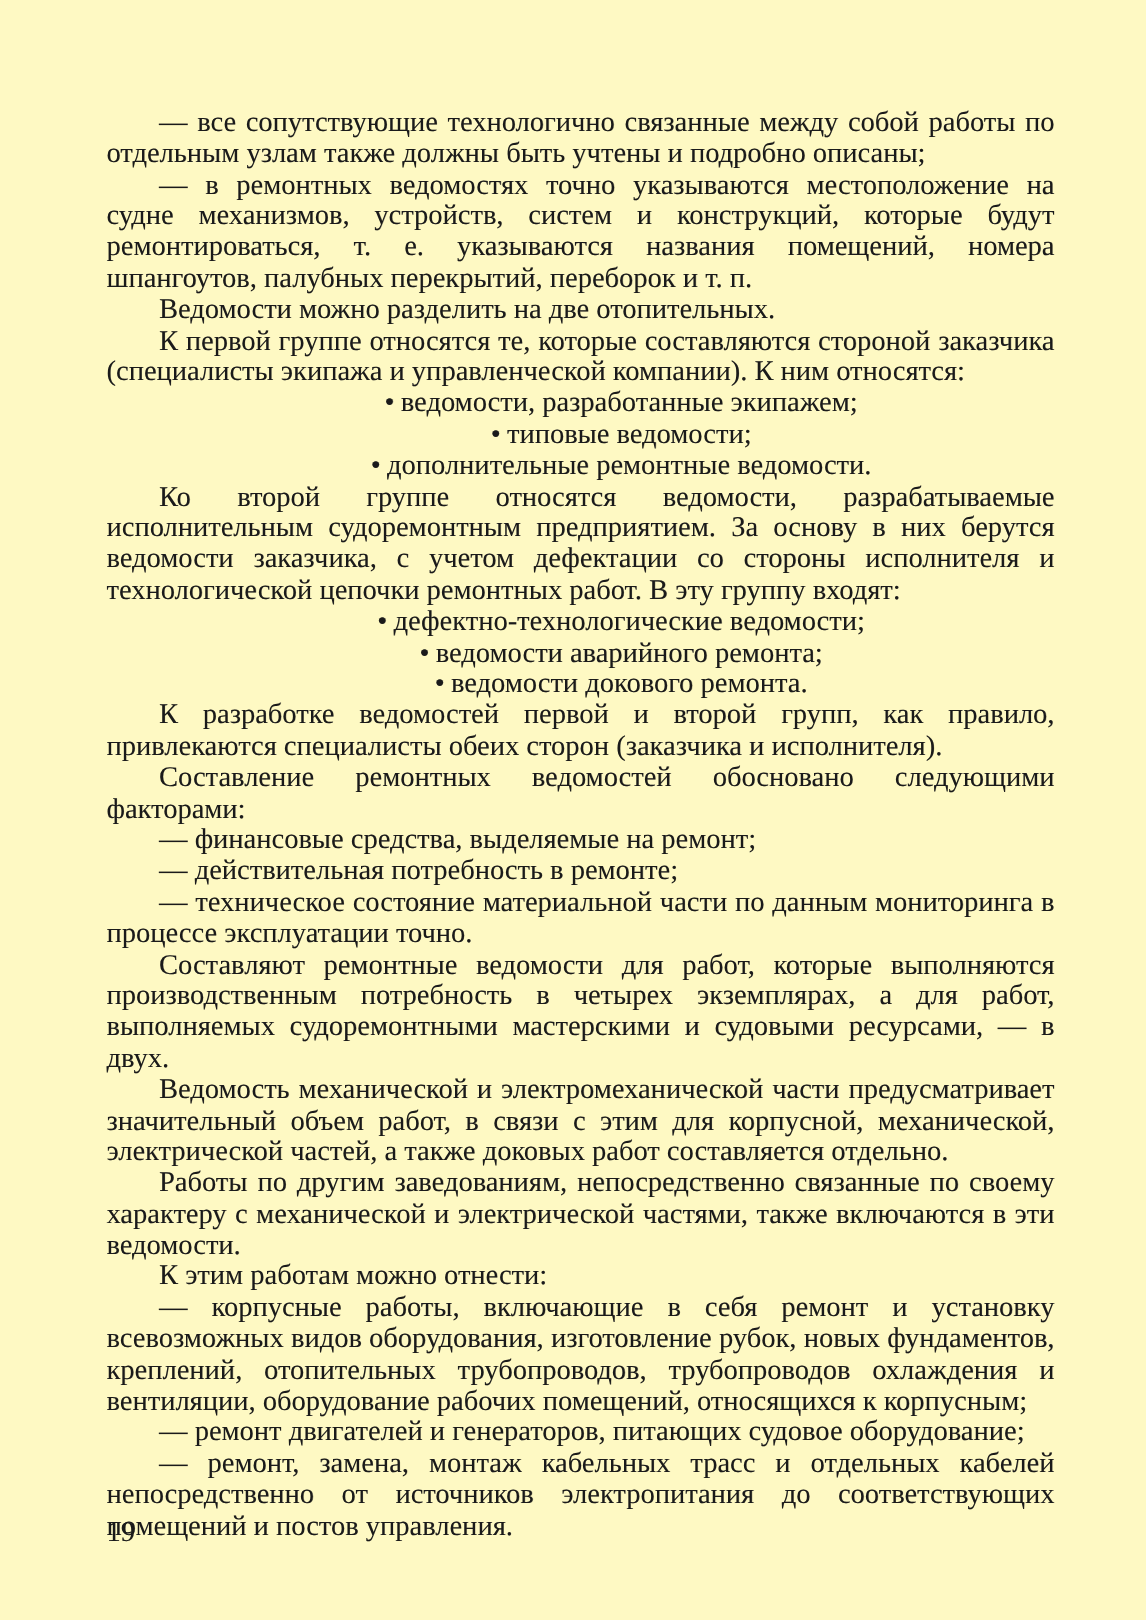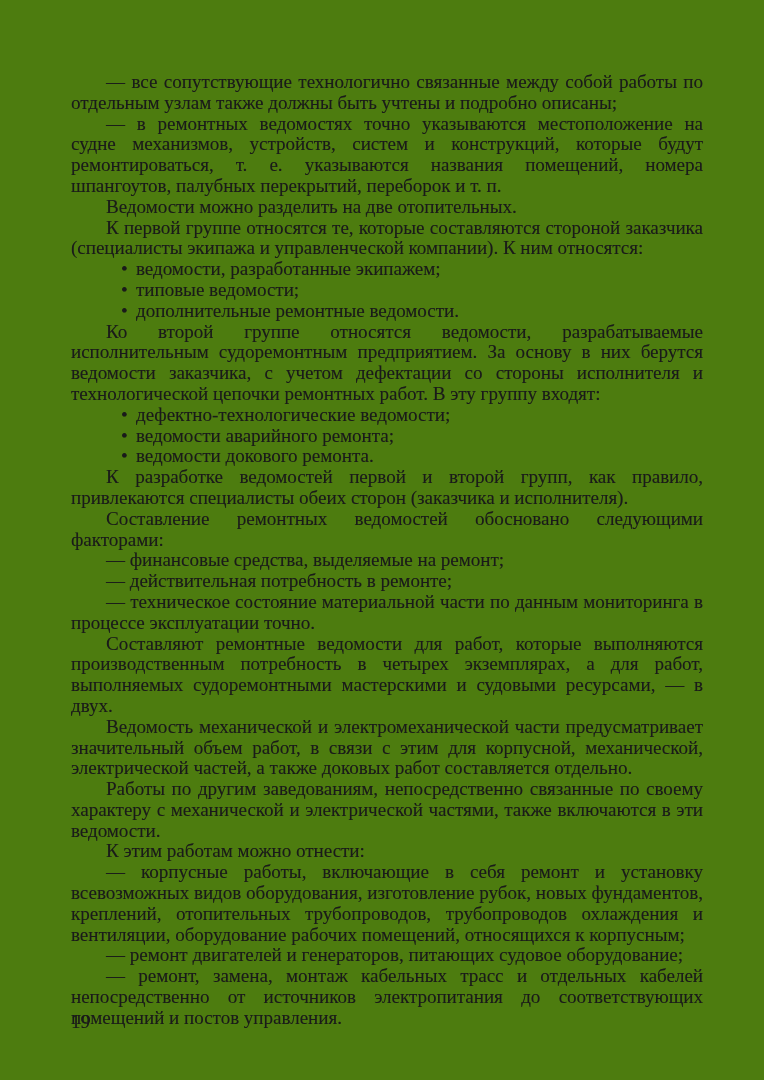--- a/index.html
+++ b/index.html
@@ -4,21 +4,21 @@
 <style>
   html, body {
     margin: 0;
     padding: 0;
     background: #ffffff;
   }
   .page {
     position: relative;
     width: 764px;
     height: 1080px;
-    background: #4d7c0f;
+    background: #fef9c3;
     overflow: hidden;
     font-family: "Liberation Serif", "DejaVu Serif", serif;
     color: #1a1a1a;
   }
   .textblock {
     position: absolute;
     left: 71px;
     top: 72px;
     width: 632px;
     font-size: 19px;
@@ -27,21 +27,21 @@
     text-shadow: 0.2px 0.2px 0 rgba(25,25,25,0.35);
   }
   .textblock p {
     margin: 0;
     padding: 0;
     text-indent: 35px;
   }
   .textblock p.bullet {
     text-indent: 0;
     padding-left: 50px;
-    text-align: left;
+    text-align: center;
   }
   .bullet .marker {
     display: inline-block;
     width: 15px;
   }
   .pageno {
     position: absolute;
     left: 71px;
     top: 1011px;
     width: 632px;

